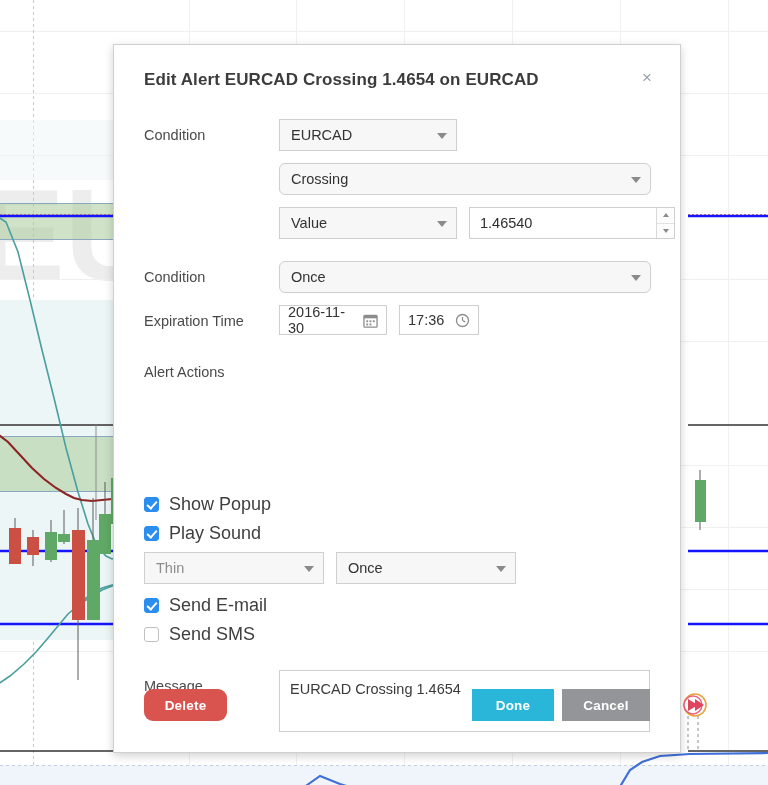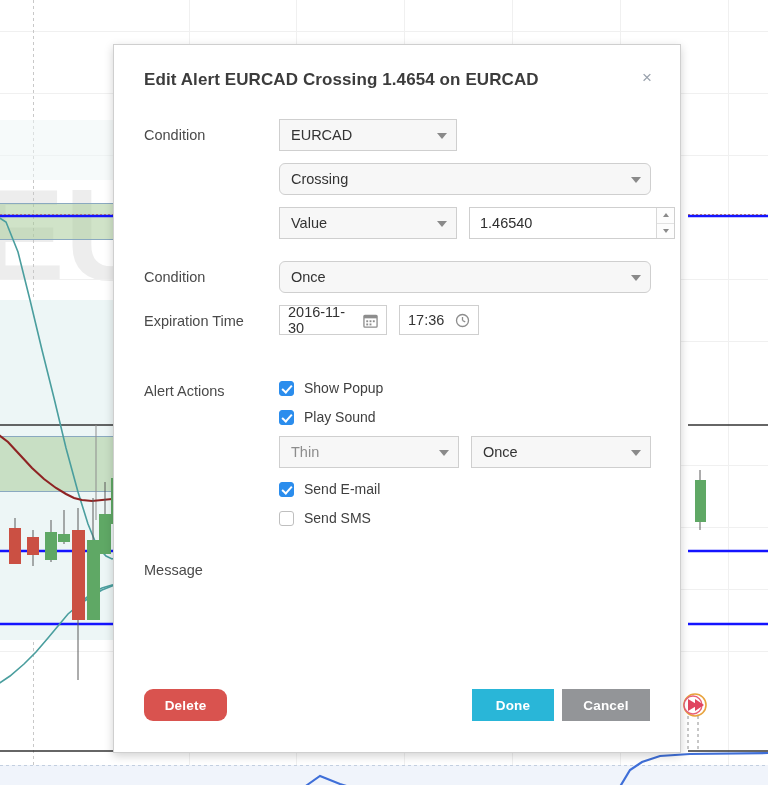--- a/index.html
+++ b/index.html
@@ -222,21 +222,21 @@
     width: 4px; height: 8px;
     border: solid #ffffff;
     border-width: 0 2px 2px 0;
     transform: rotate(42deg);
   }
   .chkbox.off {
     background: #ffffff;
     border: 1px solid #bfbfbf;
   }
   .chk-label {
-    font-size: 14px;
+    font-size: 18px;
     color: #3f3f3f;
     cursor: pointer;
     user-select: none;
   }
 
   .sound-row {
     display: flex;
     align-items: center;
     margin: 6px 0 8px 0;
   }
@@ -469,21 +469,21 @@
             <span class="txt">17:36</span>
             <svg class="ic" viewBox="0 0 16 16">
               <circle cx="8" cy="8" r="6.4" fill="none" stroke="#8d8d8d" stroke-width="1.4"></circle>
               <line x1="8" y1="8" x2="8" y2="4.3" stroke="#8d8d8d" stroke-width="1.4"></line>
               <line x1="8" y1="8" x2="10.9" y2="9.4" stroke="#8d8d8d" stroke-width="1.4"></line>
             </svg>
           </div>
         </div>
       </div>
 
-      <div class="form-row" style="margin-top:38px;">
+      <div class="form-row" style="margin-top:19px;flex-direction:column;">
         <div class="form-label">Alert Actions</div>
         <div style="flex:1 1 auto;">
 
           <div class="chk-row">
             <span class="chkbox on"></span>
             <span class="chk-label">Show Popup</span>
           </div>
 
           <div class="chk-row">
             <span class="chkbox on"></span>
@@ -502,20 +502,21 @@
 
           <div class="chk-row">
             <span class="chkbox off"></span>
             <span class="chk-label">Send SMS</span>
           </div>
         </div>
       </div>
 
       <div class="msg-row">
         <div class="msg-label">Message</div>
+        <textarea class="msg" style="">EURCAD Crossing 1.4654</textarea>
       </div>
 
     </div>
 
     <div class="dlg-footer">
       <button class="btn btn-delete">Delete</button>
       <span class="spacer"></span>
       <button class="btn btn-done">Done</button>
       <button class="btn btn-cancel">Cancel</button>
     </div>

